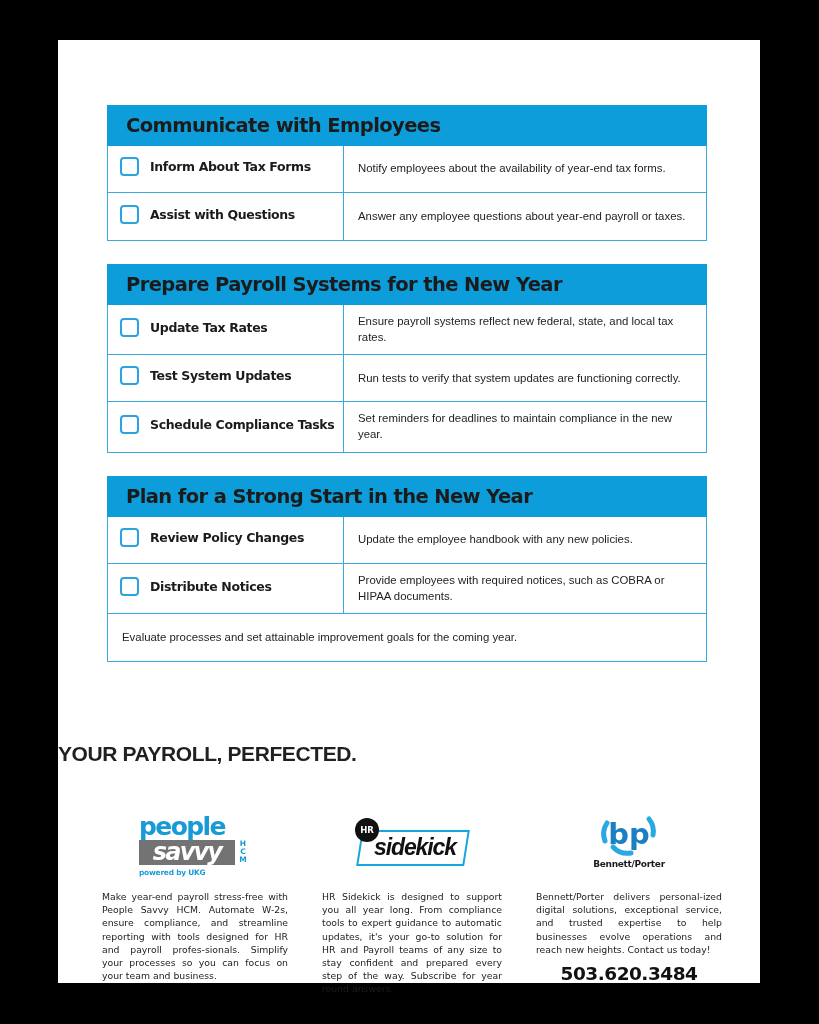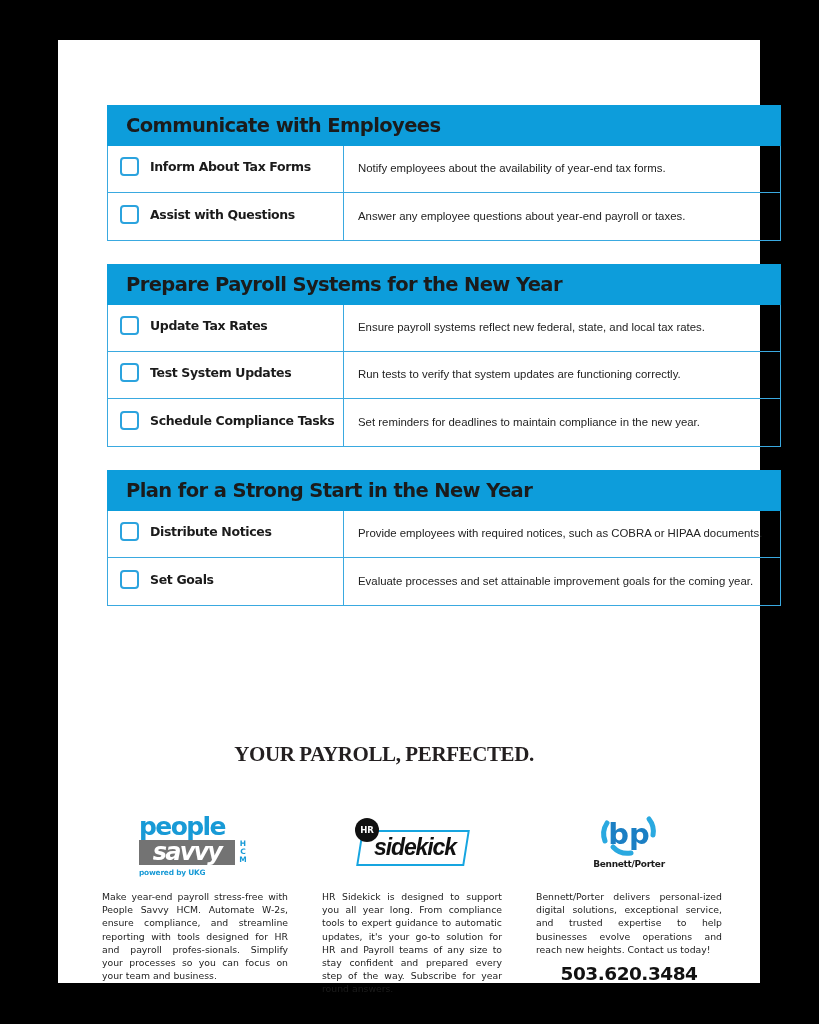--- a/index.html
+++ b/index.html
@@ -20,21 +20,21 @@
     height: 943px;
     background: #ffffff;
     box-shadow: 3px 3px 6px rgba(0,0,0,0.55);
   }
 
   
   .sections {
     position: absolute;
     left: 49px;
     top: 65px;
-    width: 674px;
+    width: 600px;
   }
 
   .section { margin-bottom: 23px; }
 
   .section-header {
     background: #0d9ddb;
     height: 41px;
     display: flex;
     align-items: center;
     padding-left: 19px;
@@ -103,22 +103,22 @@
     color: #232323;
     line-height: 1.38;
   }
 
   
   .tagline {
     position: absolute;
     left: 0;
     top: 702px;
     width: 652px;
-    text-align: center;
-    font-family: Liberation Serif, serif;
+    text-align: left;
+    font-family: Liberation Sans, sans-serif;
     font-size: 21px;
     font-weight: bold;
     color: #231f20;
     letter-spacing: -0.4px;
   }
 
   
   .footer {
     position: absolute;
     left: 44px;
@@ -335,31 +335,36 @@
     </div>
 
     <div class="section">
       <div class="section-header">
         <div class="section-header-title">Plan for a Strong Start in the New Year</div>
       </div>
       <div class="rows">
         <div class="row">
           <div class="row-task">
             <div class="checkbox"></div>
+            <div class="task-label">Review Policy Changes</div>
+          </div>
+          <div class="row-desc">
+            <div class="desc-text">Update the employee handbook with any new policies.</div>
+          </div>
+        </div>
+        <div class="row">
+          <div class="row-task">
+            <div class="checkbox"></div>
             <div class="task-label">Distribute Notices</div>
           </div>
           <div class="row-desc">
             <div class="desc-text">Provide employees with required notices, such as COBRA or HIPAA documents.</div>
           </div>
         </div>
         <div class="row">
-          <div class="row-task">
-            <div class="checkbox"></div>
-            <div class="task-label">Set Goals</div>
-          </div>
           <div class="row-desc">
             <div class="desc-text">Evaluate processes and set attainable improvement goals for the coming year.</div>
           </div>
         </div>
       </div>
     </div>
 
   </div>
 
   <div class="tagline">YOUR PAYROLL, PERFECTED.</div>

